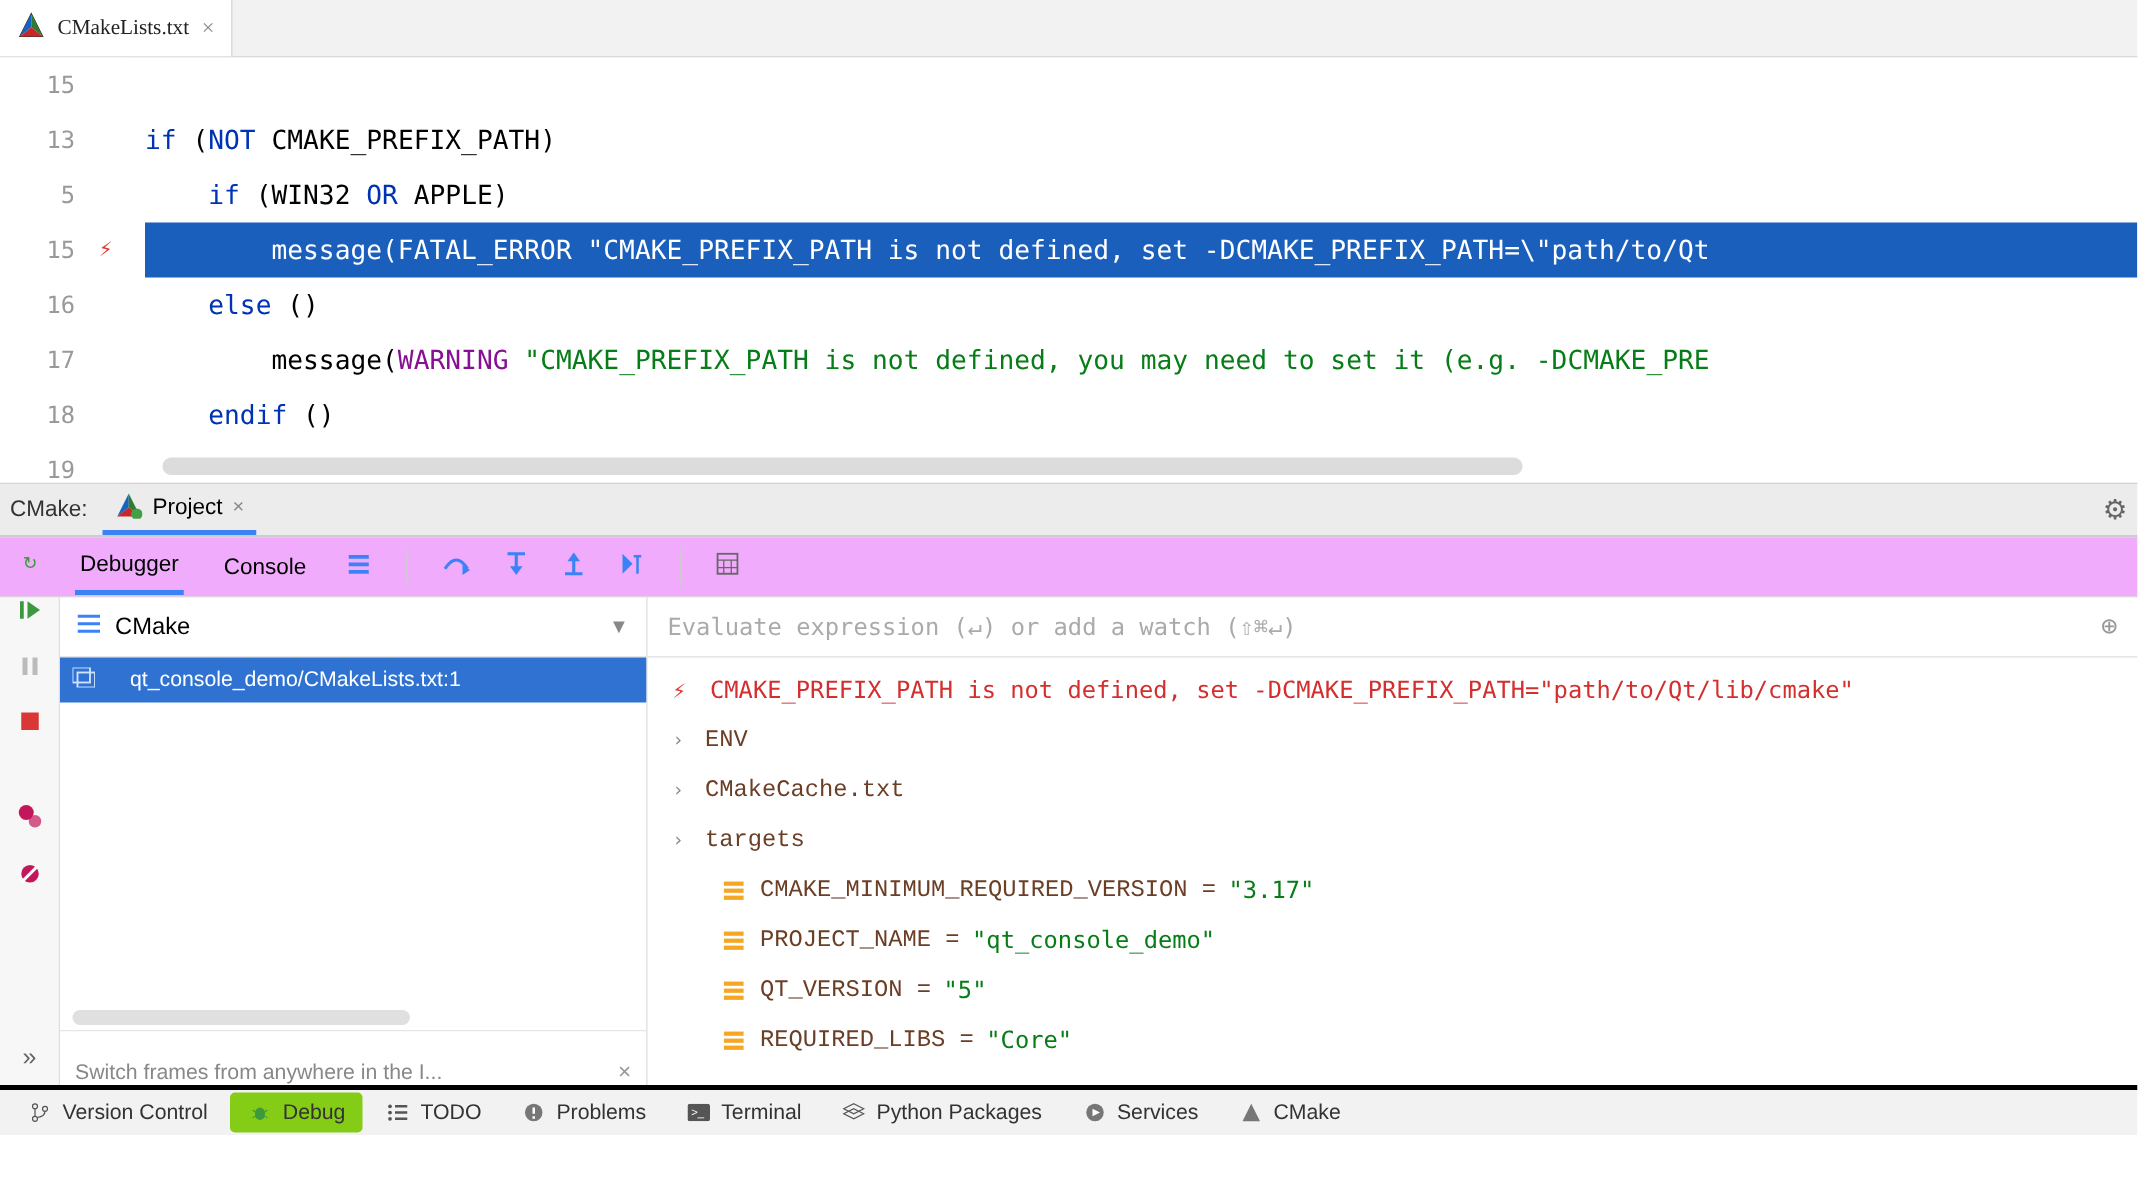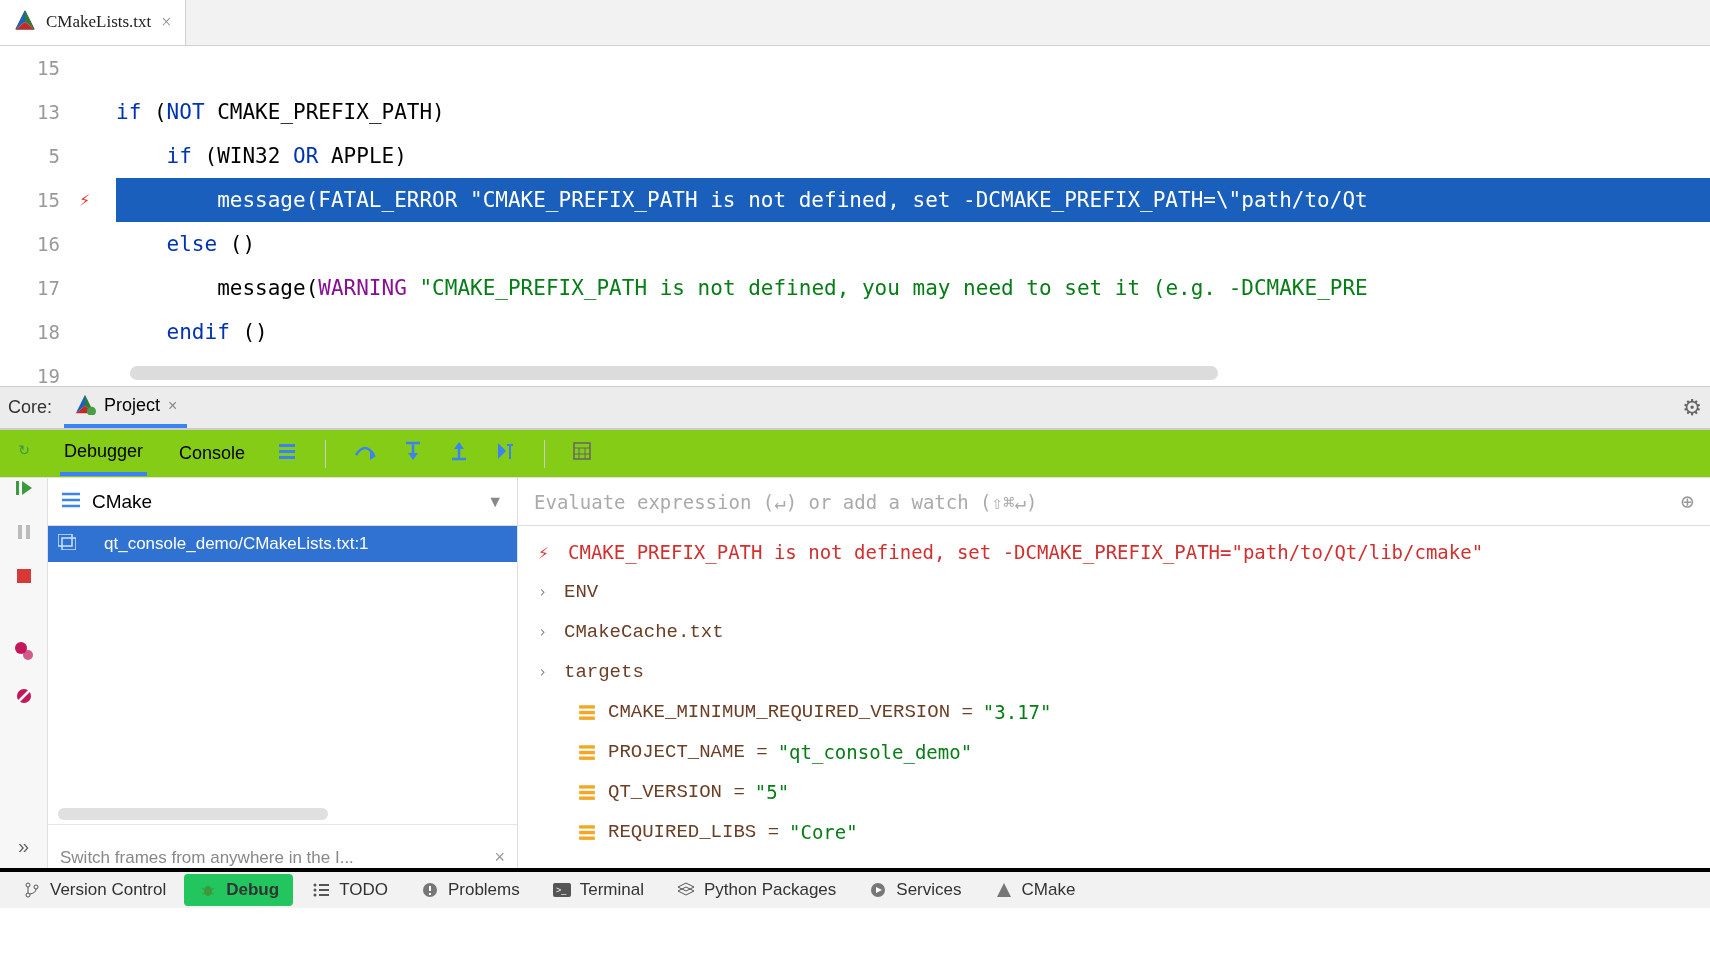--- a/index.html
+++ b/index.html
@@ -30,21 +30,21 @@
 
 .debug-header { height: 44px; background: #ececec; border-top: 1px solid #ccc; border-bottom: 2px solid #ccc; display: flex; align-items: center; padding: 0 8px; gap: 12px; }
 .debug-label { font-size: 18px; color: #333; }
 .debug-tab { display: flex; align-items: center; gap: 8px; padding: 6px 10px; border-bottom: 4px solid #3b82f6; }
 .debug-tab-icon svg { width: 22px; height: 22px; }
 .debug-tab-title { font-size: 18px; }
 .debug-tab-close { color: #888; font-size: 16px; }
 .debug-header .gear { margin-left: auto; color: #666; font-size: 22px; }
 
 
-.debug-toolbar { height: 48px; background: #84cc16; border-bottom: 1px solid #ddd; display: flex; align-items: center; padding-left: 60px; gap: 28px; }
+.debug-toolbar { height: 48px; background: #f0abfc; border-bottom: 1px solid #ddd; display: flex; align-items: center; padding-left: 60px; gap: 28px; }
 .dbg-tab { font-size: 18px; padding: 10px 4px; }
 .dbg-tab.active { border-bottom: 4px solid #3b82f6; }
 .sep { width: 1px; height: 28px; background: #ccc; }
 .tb-icon { color: #3b82f6; font-size: 20px; cursor: pointer; }
 
 
 .debug-body { display: flex; height: 390px; }
 .left-rail { width: 48px; background: #f7f7f7; border-right: 1px solid #e0e0e0; display: flex; flex-direction: column; align-items: center; padding-top: 0; gap: 20px; position: relative; }
 .left-rail .rail-icon { font-size: 20px; cursor: pointer; }
 .rail-green { color: #3c9a3c; }
@@ -74,21 +74,21 @@
 .var-row.indent { padding-left: 60px; }
 .err-text { color: #d32f2f; }
 .brown-text { color: #6b3e26; font-family: Liberation Mono, monospace; }
 .val-green { color: #067d17; }
 .bolt-icon { color: #e53935; font-size: 18px; }
 .bars-icon svg { width: 18px; height: 18px; }
 
 
 .bottom-bar { height: 40px; background: #f2f2f2; border-top: 4px solid #000000; display: flex; align-items: center; padding: 0 8px; gap: 4px; }
 .bb-item { display: flex; align-items: center; gap: 8px; padding: 6px 14px; font-size: 17px; color: #333; cursor: pointer; border-radius: 4px; }
-.bb-item.active { background: #22c55e; font-weight: bold; }
+.bb-item.active { background: #84cc16; }
 .bb-icon { width: 20px; height: 20px; display: inline-flex; align-items: center; justify-content: center; }
 
 
 .left-controls { position: absolute; left: 0; top: 0; width: 48px; display: flex; flex-direction: column; align-items: center; padding-top: 12px; gap: 22px; }
 .debug-wrap { position: relative; }
 </style>
 </head>
 <body>
 
 <div class="tab-bar">
@@ -116,21 +116,21 @@
       <div class="num">17</div>
       <div class="num">18</div>
       <div class="num">19</div>
     </div>
   <div class="fold-col"></div>
   <div class="code" id="code"><div class="code-line"></div><div class="code-line"><span class="kw">if</span> (<span class="kw">NOT</span> CMAKE_PREFIX_PATH)</div><div class="code-line">    <span class="kw">if</span> (WIN32 <span class="kw">OR</span> APPLE)</div><div class="code-line sel">        message(FATAL_ERROR "CMAKE_PREFIX_PATH is not defined, set -DCMAKE_PREFIX_PATH=\"path/to/Qt</div><div class="code-line">    <span class="kw">else</span> ()</div><div class="code-line">        message(<span class="id">WARNING</span> <span class="str">"CMAKE_PREFIX_PATH is not defined, you may need to set it (e.g. -DCMAKE_PRE</span></div><div class="code-line">    <span class="kw">endif</span> ()</div><div class="code-line"></div></div>
   <div class="hscroll"></div>
 </div>
 
 <div class="debug-header">
-  <span class="debug-label">Core:</span>
+  <span class="debug-label">CMake:</span>
   <div class="debug-tab">
     <span class="debug-tab-icon">
       <svg viewBox="0 0 24 24">
           <polygon points="12,2 22,22 2,22" fill="none"></polygon>
           <polygon points="12,2 12,14 2,22" fill="#1565c0"></polygon>
           <polygon points="12,2 22,22 12,14" fill="#2e7d32"></polygon>
           <polygon points="2,22 22,22 12,14" fill="#c62828"></polygon>
           <circle cx="19" cy="20" r="5" fill="#43a047"></circle>
         </svg>
     </span>

